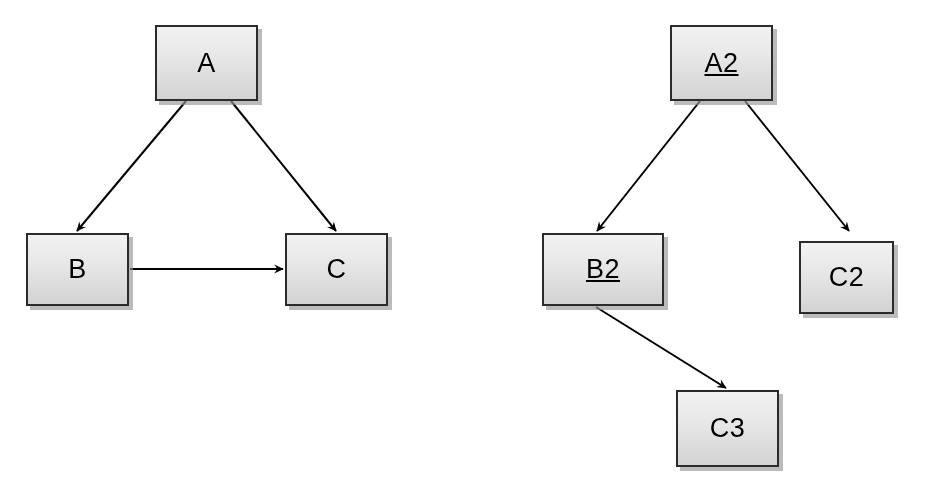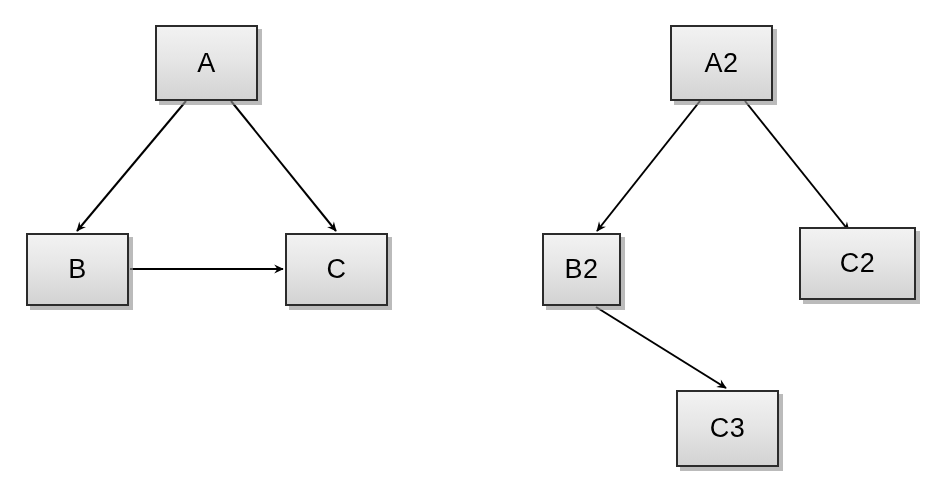--- a/index.html
+++ b/index.html
@@ -66,27 +66,27 @@
   <div id="nodes-group">
       <div class="node" style="left: 155px; top: 25px; width: 103px; height: 76px;">
         <span class="node-label">A</span>
       </div>
       <div class="node" style="left: 26px; top: 233px; width: 103px; height: 73px;">
         <span class="node-label">B</span>
       </div>
       <div class="node" style="left: 285px; top: 233px; width: 103px; height: 73px;">
         <span class="node-label">C</span>
       </div>
-      <div class="node" style="left: 670px; top: 25px; width: 103px; height: 76px;">
+      <div class="node" style="left: 670px; top: 25px; width: 103px; height: 76px; text-decoration: underline;">
         <span class="node-label">A2</span>
       </div>
-      <div class="node" style="left: 542px; top: 233px; width: 79px; height: 73px;">
+      <div class="node" style="left: 542px; top: 233px; width: 122px; height: 73px; text-decoration: underline;">
         <span class="node-label">B2</span>
       </div>
-      <div class="node" style="left: 799px; top: 227px; width: 117px; height: 73px; text-align: right;">
+      <div class="node" style="left: 799px; top: 241px; width: 95px; height: 73px; text-align: right;">
         <span class="node-label">C2</span>
       </div>
       <div class="node" style="left: 676px; top: 390px; width: 103px; height: 77px; text-align: center;">
         <span class="node-label">C3</span>
       </div>
     </div>
 
 </div>
 
 </body></html>

